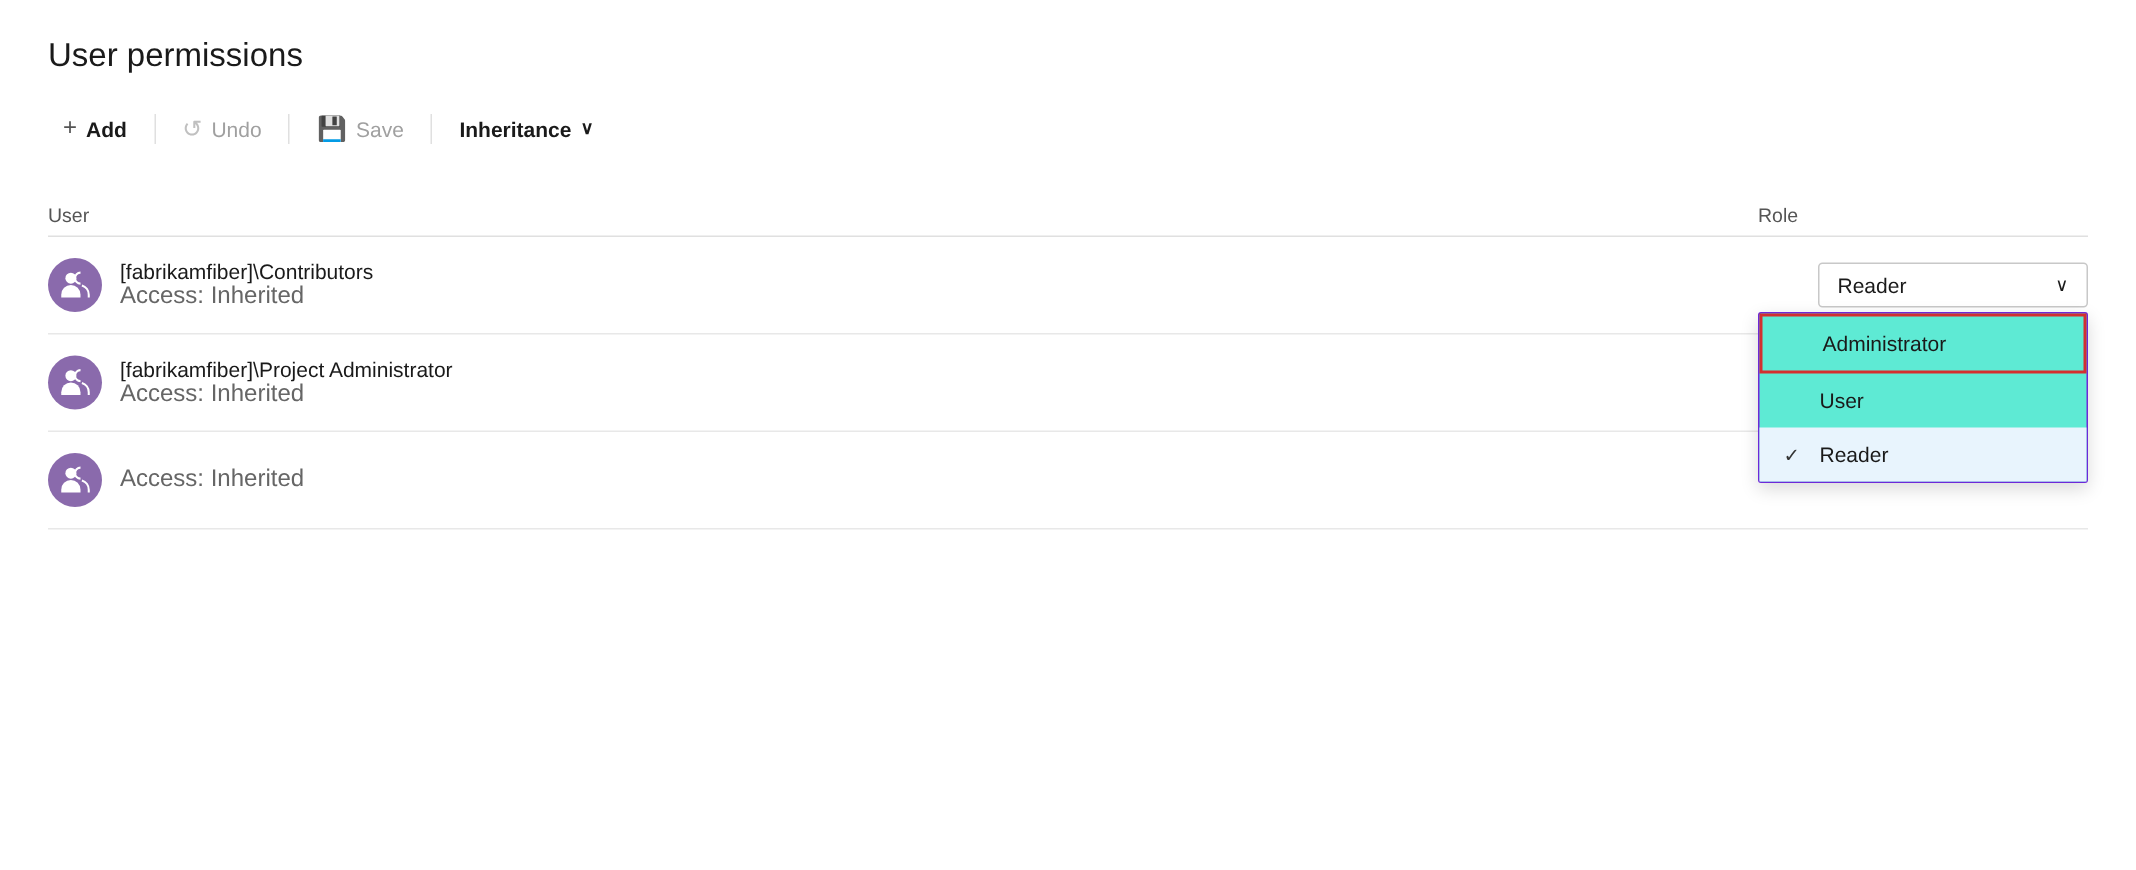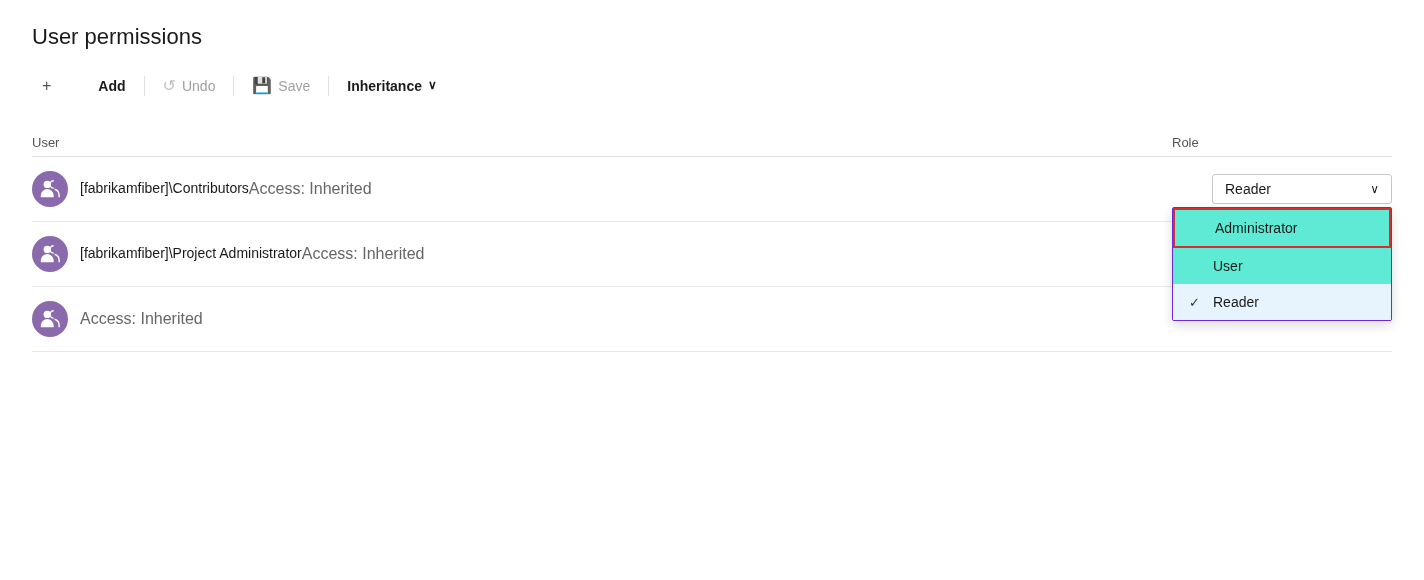--- a/index.html
+++ b/index.html
@@ -88,21 +88,21 @@
       display: flex;
       align-items: center;
       justify-content: center;
       flex-shrink: 0;
     }
     .avatar svg {
       width: 22px;
       height: 22px;
       fill: #fff;
     }
-    .user-details { display: flex; flex-direction: row; }
+    .user-details { display: flex; flex-direction: column; }
     .user-name { font-size: 14px; color: #1a1a1a; }
     .user-access { font-size: 16px; color: #666; }
     .role-cell { width: 220px; display: flex; align-items: center; justify-content: flex-end; }
     .role-dropdown {
       display: flex;
       align-items: center;
       justify-content: space-between;
       padding: 6px 12px;
       border: 1px solid #c8c8c8;
       border-radius: 3px;
@@ -140,21 +140,21 @@
   </style>
 </head>
 <body>
 
 <div class="page">
   <h1 class="page-title">User permissions</h1>
 
   <div class="toolbar">
     <button class="toolbar-btn">
       <span class="icon">+</span>
-      <span style="font-weight:700;margin-left:41px;">Add</span>
+      <span style="font-weight:700;">Add</span>
     </button>
 
     <div class="divider-v"></div>
 
     <button class="toolbar-btn disabled">
       <span class="icon">↺</span>
       <span>Undo</span>
     </button>
 
     <div class="divider-v"></div>

